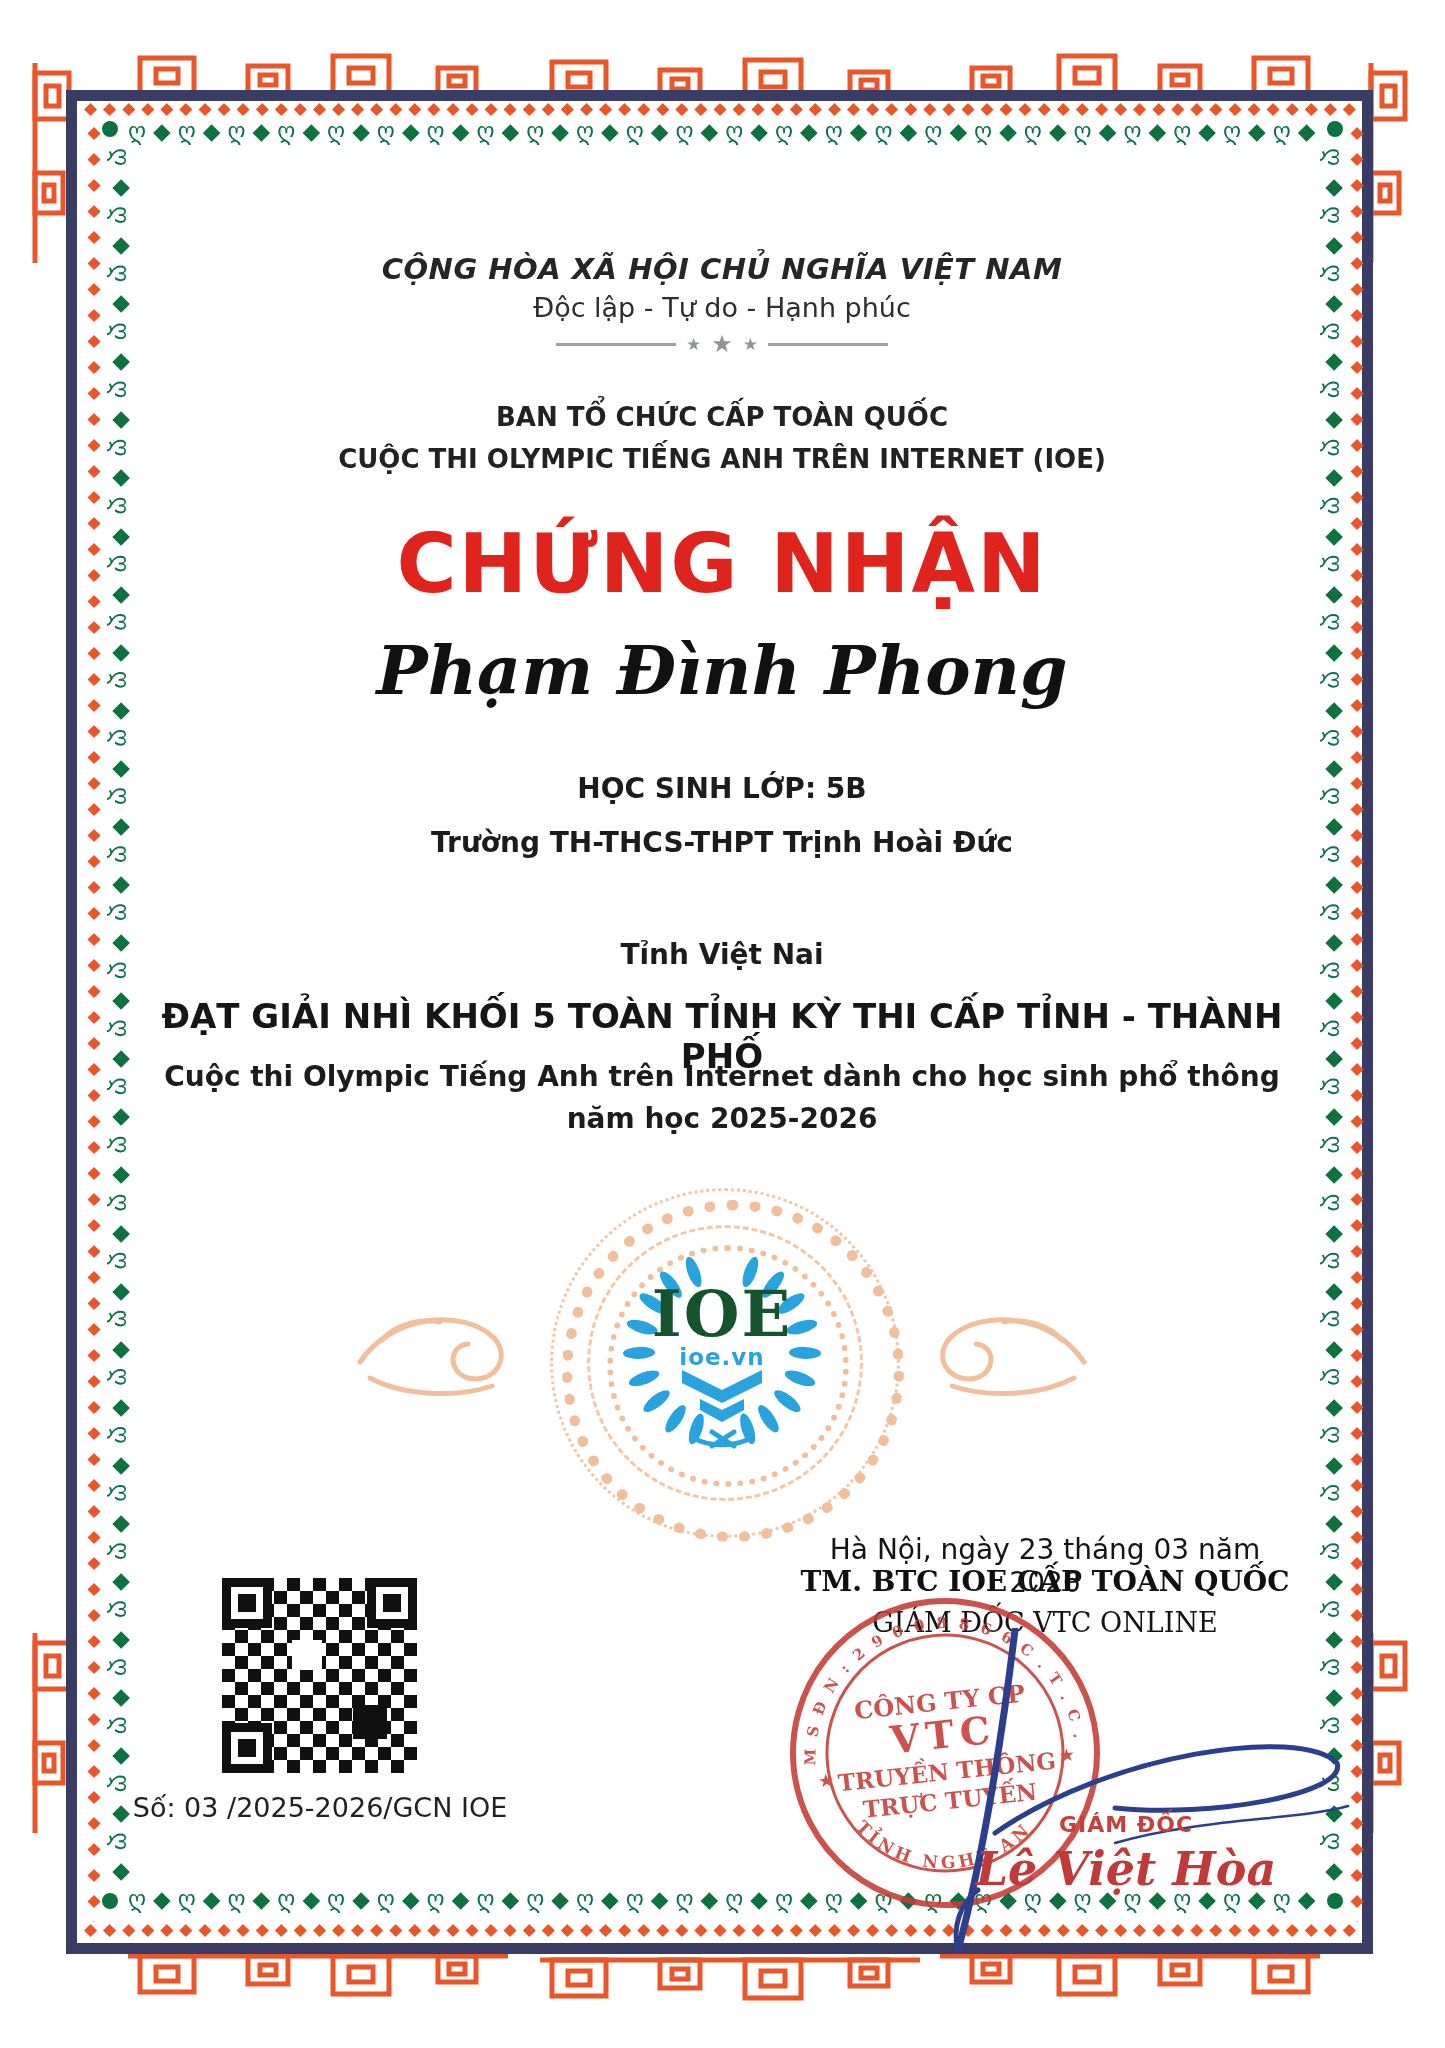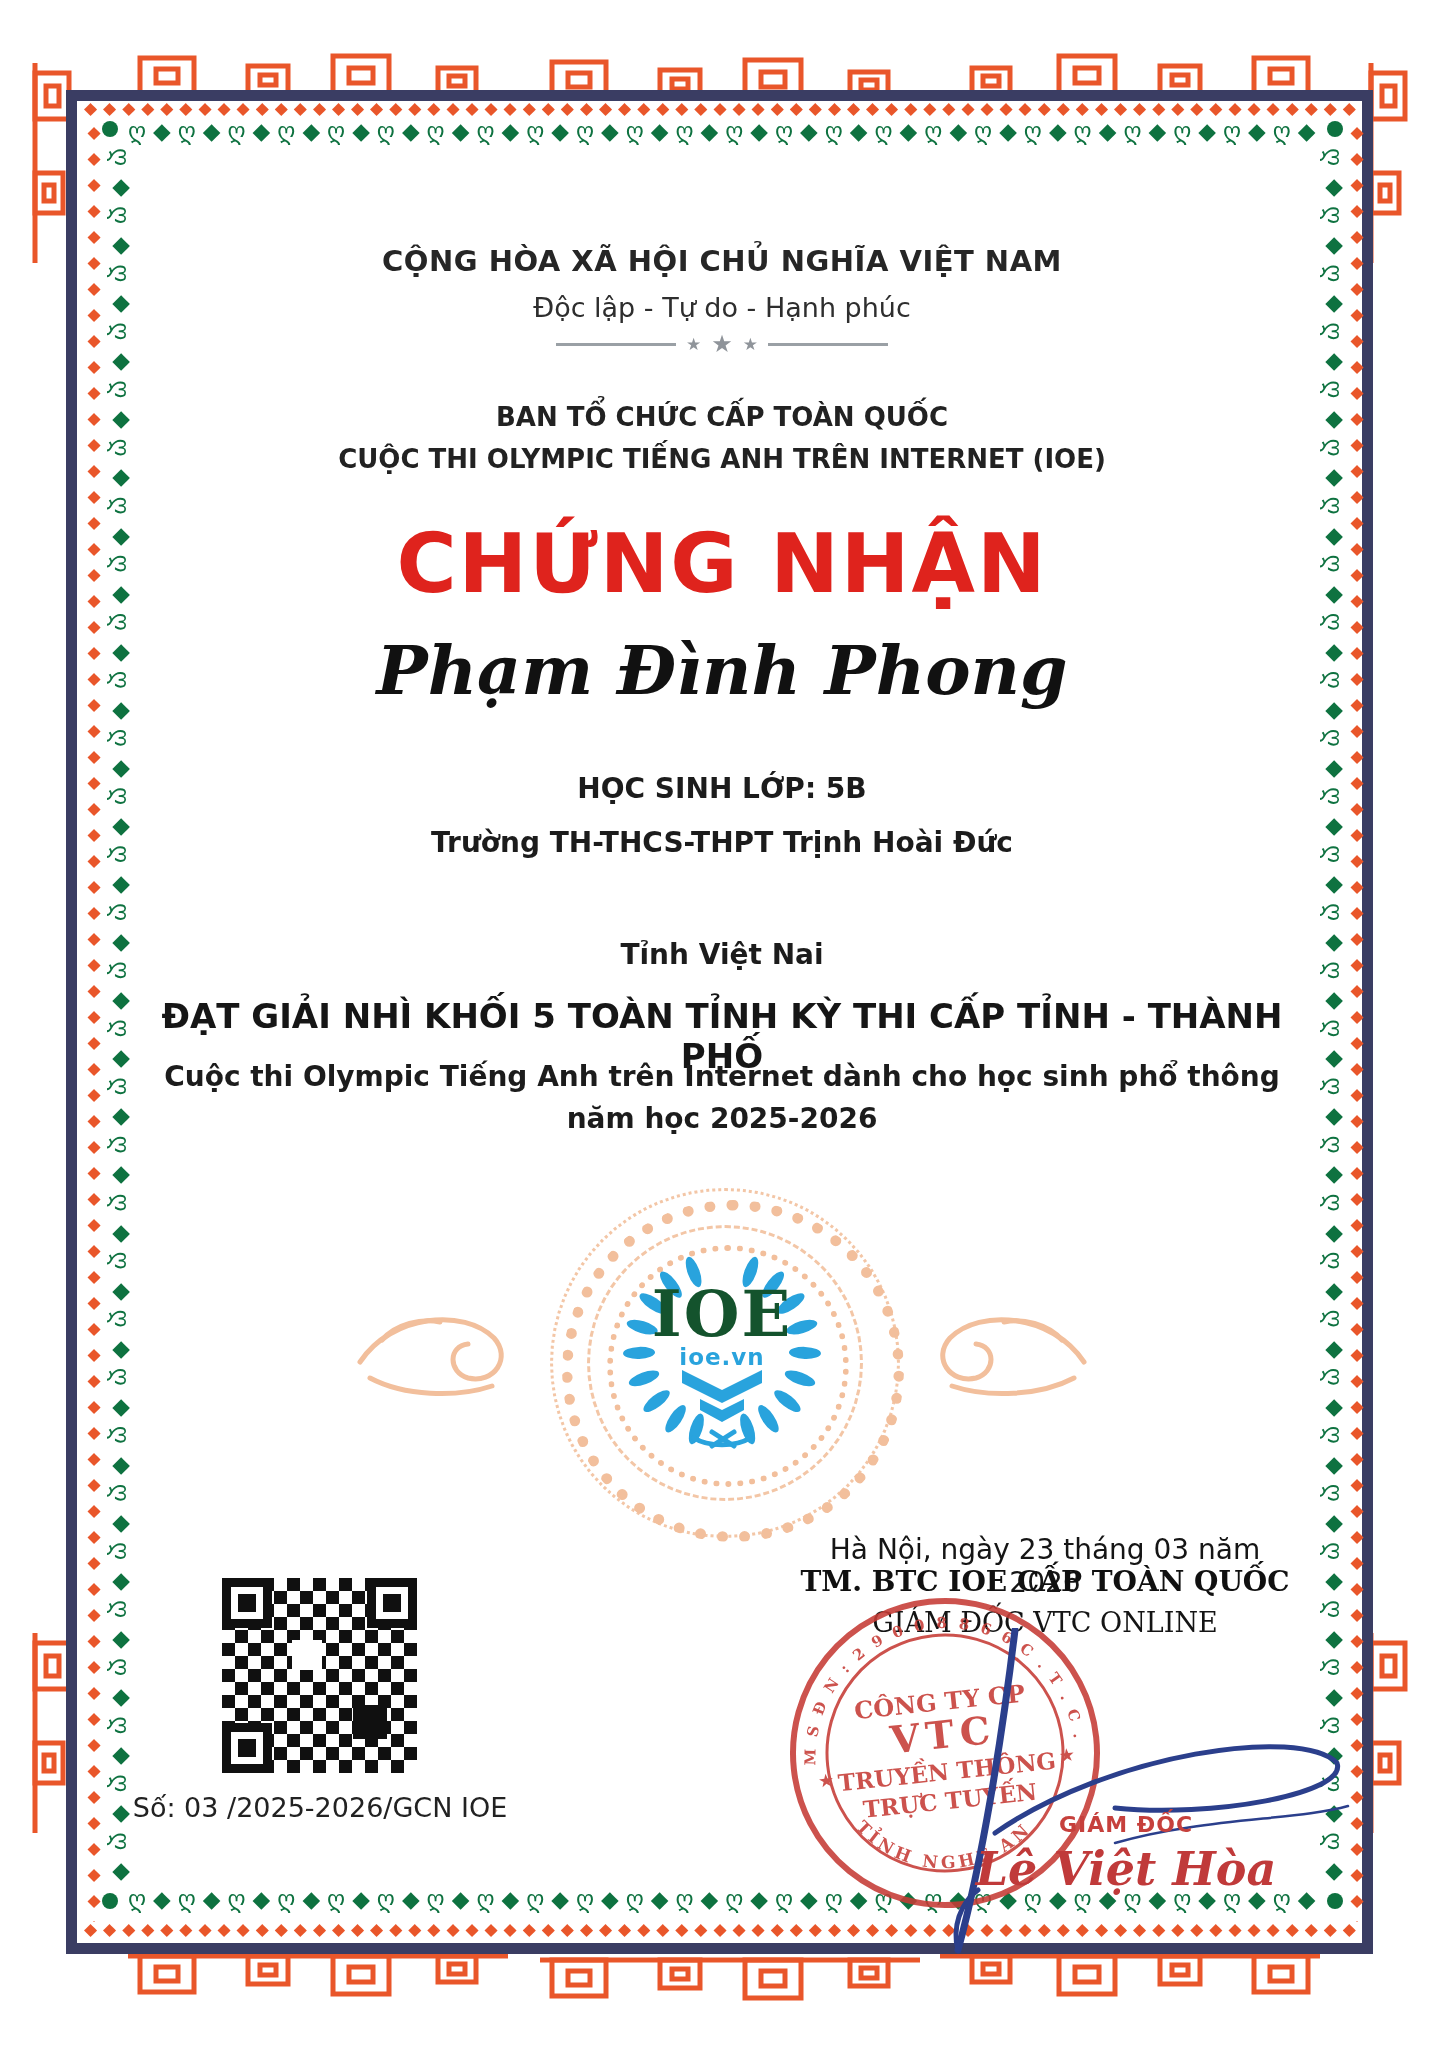--- a/index.html
+++ b/index.html
@@ -180,21 +180,21 @@
 
   <div class="abs gband gband-h" style="left:128px;top:120px;width:1192px;">ღ◆ღ◆ღ◆ღ◆ღ◆ღ◆ღ◆ღ◆ღ◆ღ◆ღ◆ღ◆ღ◆ღ◆ღ◆ღ◆ღ◆ღ◆ღ◆ღ◆ღ◆ღ◆ღ◆ღ◆ღ◆ღ◆ღ◆ღ◆ღ◆ღ◆ღ◆ღ◆ღ◆ღ◆ღ◆ღ◆ღ◆ღ◆ღ◆ღ◆</div>
   <div class="abs gband gband-h" style="left:128px;top:1888px;width:1192px;">ღ◆ღ◆ღ◆ღ◆ღ◆ღ◆ღ◆ღ◆ღ◆ღ◆ღ◆ღ◆ღ◆ღ◆ღ◆ღ◆ღ◆ღ◆ღ◆ღ◆ღ◆ღ◆ღ◆ღ◆ღ◆ღ◆ღ◆ღ◆ღ◆ღ◆ღ◆ღ◆ღ◆ღ◆ღ◆ღ◆ღ◆ღ◆ღ◆ღ◆</div>
   <div class="abs gband gband-v" style="left:102px;top:148px;height:1736px;">ღ◆ღ◆ღ◆ღ◆ღ◆ღ◆ღ◆ღ◆ღ◆ღ◆ღ◆ღ◆ღ◆ღ◆ღ◆ღ◆ღ◆ღ◆ღ◆ღ◆ღ◆ღ◆ღ◆ღ◆ღ◆ღ◆ღ◆ღ◆ღ◆ღ◆ღ◆ღ◆ღ◆ღ◆ღ◆ღ◆ღ◆ღ◆ღ◆ღ◆</div>
   <div class="abs gband gband-v" style="left:1315px;top:148px;height:1736px;">ღ◆ღ◆ღ◆ღ◆ღ◆ღ◆ღ◆ღ◆ღ◆ღ◆ღ◆ღ◆ღ◆ღ◆ღ◆ღ◆ღ◆ღ◆ღ◆ღ◆ღ◆ღ◆ღ◆ღ◆ღ◆ღ◆ღ◆ღ◆ღ◆ღ◆ღ◆ღ◆ღ◆ღ◆ღ◆ღ◆ღ◆ღ◆ღ◆ღ◆</div>
   <div class="abs gdot" style="left:102px;top:121px;"></div>
   <div class="abs gdot" style="left:1327px;top:121px;"></div>
   <div class="abs gdot" style="left:102px;top:1893px;"></div>
   <div class="abs gdot" style="left:1327px;top:1893px;"></div>
 
-  <div class="abs ctr h1" style="left:137px;top:244px;width:1170px;">CỘNG HÒA XÃ HỘI CHỦ NGHĨA VIỆT NAM</div>
+  <div class="abs ctr h1" style="left:137px;top:252px;width:1170px;font-style:italic;">CỘNG HÒA XÃ HỘI CHỦ NGHĨA VIỆT NAM</div>
   <div class="abs ctr h2" style="left:137px;top:292px;width:1170px;">Độc lập - Tự do - Hạnh phúc</div>
   <div class="abs divider" style="left:137px;top:330px;width:1170px;">
     <span class="bar"></span>
       <span class="star-s">★</span>
       <span class="star-b">★</span>
       <span class="star-s">★</span>
       <span class="bar"></span>
   </div>
 
   <div class="abs ctr org" style="left:137px;top:402px;width:1170px;">BAN TỔ CHỨC CẤP TOÀN QUỐC</div>

